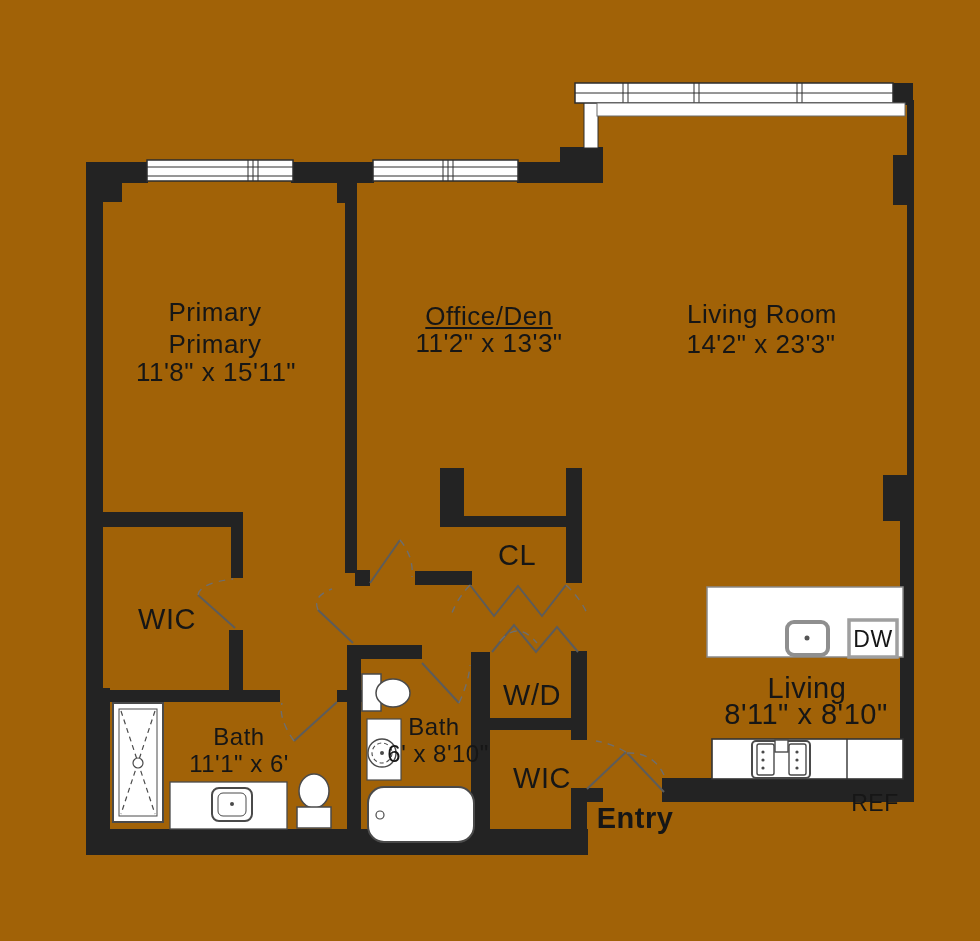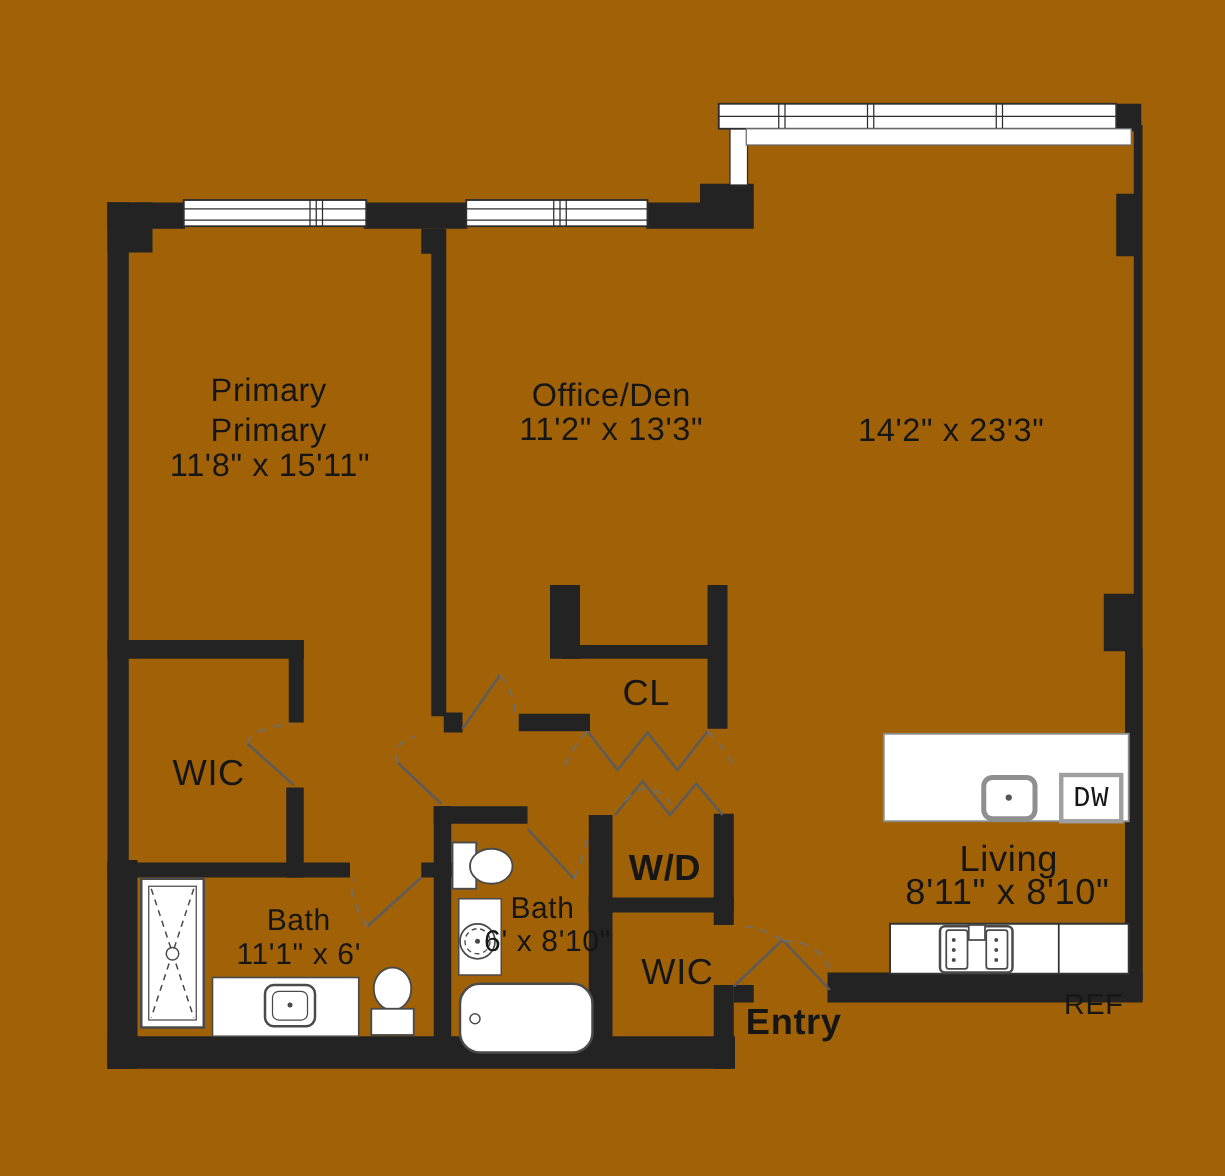--- a/index.html
+++ b/index.html
@@ -201,37 +201,38 @@
         <circle cx="797" cy="768" r="1.6" fill="#4a4a4a" stroke="none"></circle>
       </g>
     </g>
   </g>
 </svg>
 
   <div class="lbl fs26" style="left:215px;top:299px;">Primary</div>
   <div class="lbl fs26" style="left:215px;top:331px;">Primary</div>
   <div class="lbl fs26" style="left:216px;top:359px;">11'8" x 15'11"</div>
 
-  <div class="lbl fs26" style="left:489px;top:303px;">Office/Den</div>
+  <div class="lbl fs26" style="left:489px;top:303px;text-decoration:underline;">Office/Den</div>
   <div class="lbl fs26" style="left:489px;top:330px;">11'2" x 13'3"</div>
 
+  <div class="lbl fs26" style="left:762px;top:301px;">Living Room</div>
   <div class="lbl fs26" style="left:761px;top:331px;">14'2" x 23'3"</div>
 
   <div class="lbl fs25" style="left:807px;top:674px;">Living</div>
   <div class="lbl fs25" style="left:806px;top:700px;">8'11" x 8'10"</div>
 
   <div class="lbl fs25" style="left:167px;top:605px;">WIC</div>
   <div class="lbl fs25" style="left:517px;top:541px;">CL</div>
-  <div class="lbl fs25" style="left:532px;top:681px;font-weight:bold;">W/D</div>
+  <div class="lbl fs25" style="left:532px;top:681px;">W/D</div>
 
   <div class="lbl fs24" style="left:239px;top:725px;">Bath</div>
   <div class="lbl fs24" style="left:239px;top:752px;">11'1" x 6'</div>
 
   <div class="lbl fs24" style="left:434px;top:715px;">Bath</div>
   <div class="lbl fs24" style="left:438px;top:742px;">6' x 8'10"</div>
 
   <div class="lbl fs25" style="left:542px;top:764px;">WIC</div>
   <div class="lbl fs25" style="left:635px;top:804px;font-weight:bold;">Entry</div>
 
-  <div class="lbl fs23" style="left:873px;top:628px;font-family:Liberation Mono, monospace;">DW</div>
+  <div class="lbl fs23" style="left:873px;top:628px;">DW</div>
   <div class="lbl fs23" style="left:875px;top:792px;">REF</div>
 
 </div>
 
 </body></html>

